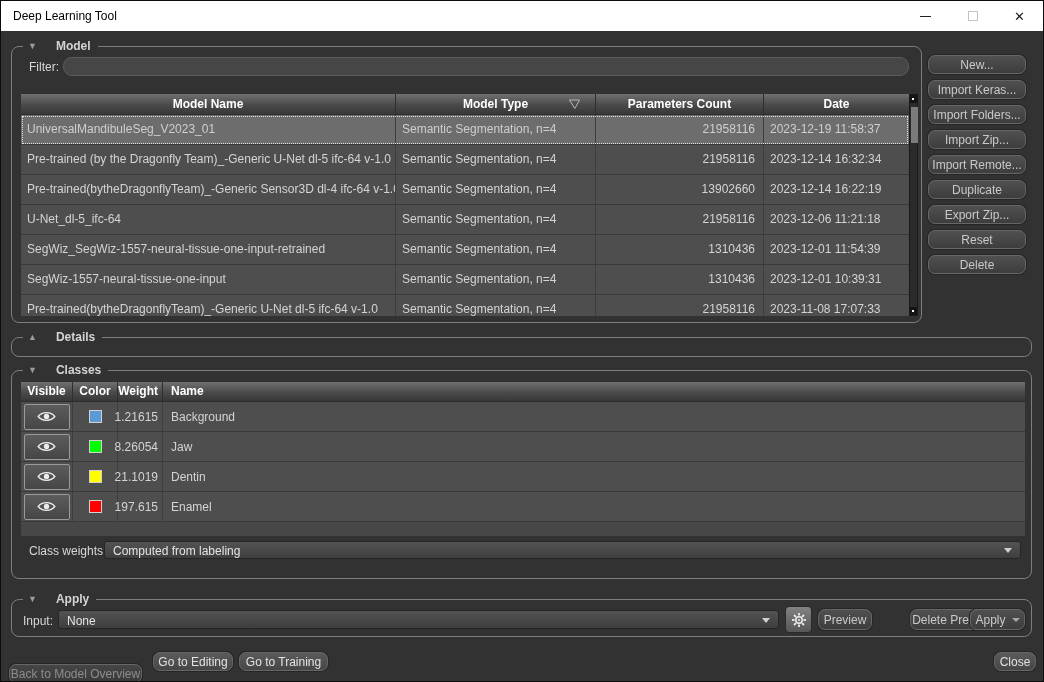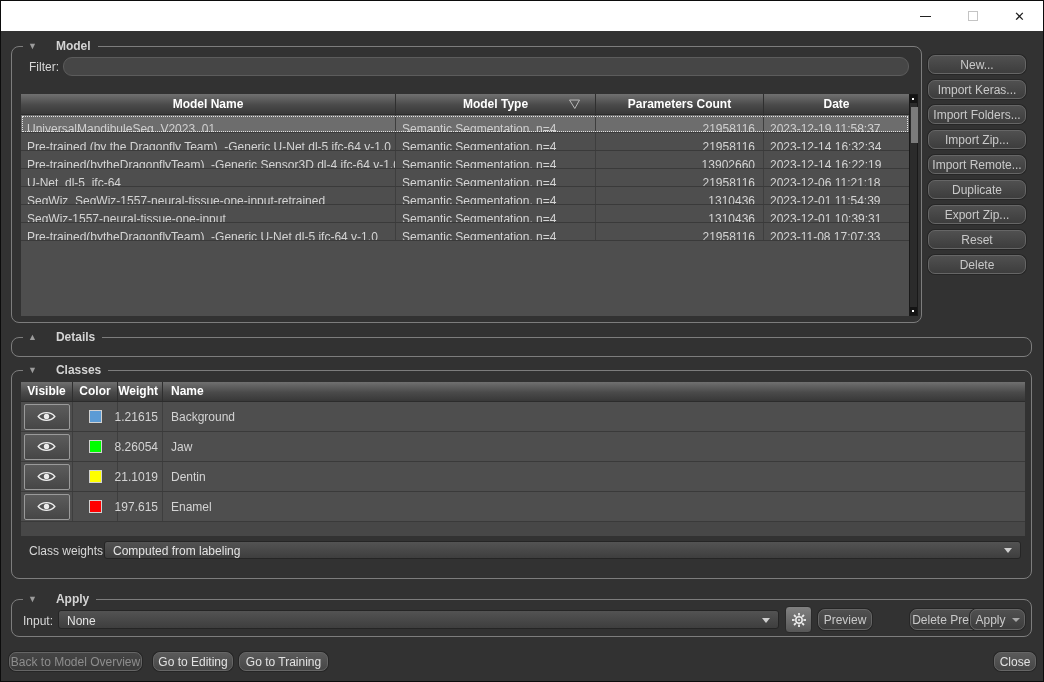--- a/index.html
+++ b/index.html
@@ -33,21 +33,21 @@
   
   .filter-label { position:absolute; left:28px; top:59px; font-size:12px; color:#d8d8d8; }
   .filter-input { position:absolute; left:62px; top:56px; width:846px; height:19px; background:#464646; border:1px solid #5c5c5c; border-radius:9px; color:#e6e6e6; font-size:12px; padding:0 8px; outline:none; }
 
   
   .mtable { position:absolute; left:20px; top:93px; width:888px; height:222px; overflow:hidden; background:#4e4e4e; }
   .thead { display:flex; height:21px; background:linear-gradient(#707070,#4a4a4a 55%,#383838); border-bottom:1px solid #2c2c2c; }
   .th { position:relative; font-weight:700; font-size:12px; color:#fff; text-align:center; line-height:20px; border-right:1px solid #2f2f2f; }
   .th-name{width:375px} .th-type{width:200px} .th-params{width:168px} .th-date{flex:1; border-right:none}
   .funnel { position:absolute; right:14px; top:5px; }
-  .mrow { display:flex; height:18px; background:#4e4e4e; border-bottom:1px solid #3a3a3a; }
+  .mrow { display:flex; height:30px; background:#4e4e4e; border-bottom:1px solid #3a3a3a; }
   .mrow.sel { background:#6d6d6d; outline:1px dotted #e3e3e3; outline-offset:-2px; }
   .mc { font-size:12px; color:#d4d4d4; line-height:29px; border-right:1px solid #3e3e3e; overflow:hidden; white-space:nowrap; }
   .mrow.sel .mc { color:#cfcfcf; }
   .mc-name{width:375px; padding-left:6px}
   .mc-type{width:200px; padding-left:6px}
   .mc-params{width:168px; text-align:right; padding-right:8px}
   .mc-date{flex:1; padding-left:6px; border-right:none}
 
   
   .vscroll { position:absolute; left:908px; top:93px; width:9px; height:222px; background:#2b2b2b; border:1px solid #191919; }
@@ -89,31 +89,32 @@
   .input-select { left:57px; top:609px; width:721px; height:19px; }
   .gear-btn { position:absolute; left:784px; top:605px; width:27px; height:27px; display:flex; align-items:center; justify-content:center; background:linear-gradient(#828282,#575757); border:1px solid #2a2a2a; border-radius:4px; }
   .apply-btn-row { position:absolute; top:608px; height:21px; }
   .b-preview { left:817px; width:54px; }
   .b-delprev { left:877px; width:85px;margin-left:32px; }
   .b-apply   { left:969px; width:55px; }
   .chev { display:inline-block; margin-left:6px; width:0; height:0; border-left:4px solid transparent; border-right:4px solid transparent; border-top:4px solid #a8a8a8; }
 
   
   .foot-btn { position:absolute; top:651px; height:19px; }
-  .b-back { left:8px; width:133px; color:#8d8d8d; background:linear-gradient(#454545,#3a3a3a); }
+  .b-back { left:8px; width:133px; color:#8d8d8d; background:linear-gradient(#454545,#3a3a3a);margin-top:12px; }
   .b-edit { left:152px; width:80px; background:linear-gradient(#5a5a5a,#464646); color:#e2e2e2; }
   .b-train{ left:238px; width:89px; background:linear-gradient(#5a5a5a,#464646); color:#e2e2e2; }
   .b-close{ left:993px; width:42px; background:linear-gradient(#5a5a5a,#464646); color:#e2e2e2; }
 </style>
 </head>
 <body>
 
 <div class="window">
 
   <div class="titlebar">
+    <span class="title">Deep Learning Tool</span>
     <div class="winctl">
       <div class="wbtn">
           <span class="min-glyph"></span>
         </div>
       <div class="wbtn">
           <span class="max-glyph"></span>
         </div>
       <div class="wbtn">
           <span class="close-glyph">✕</span>
         </div>

